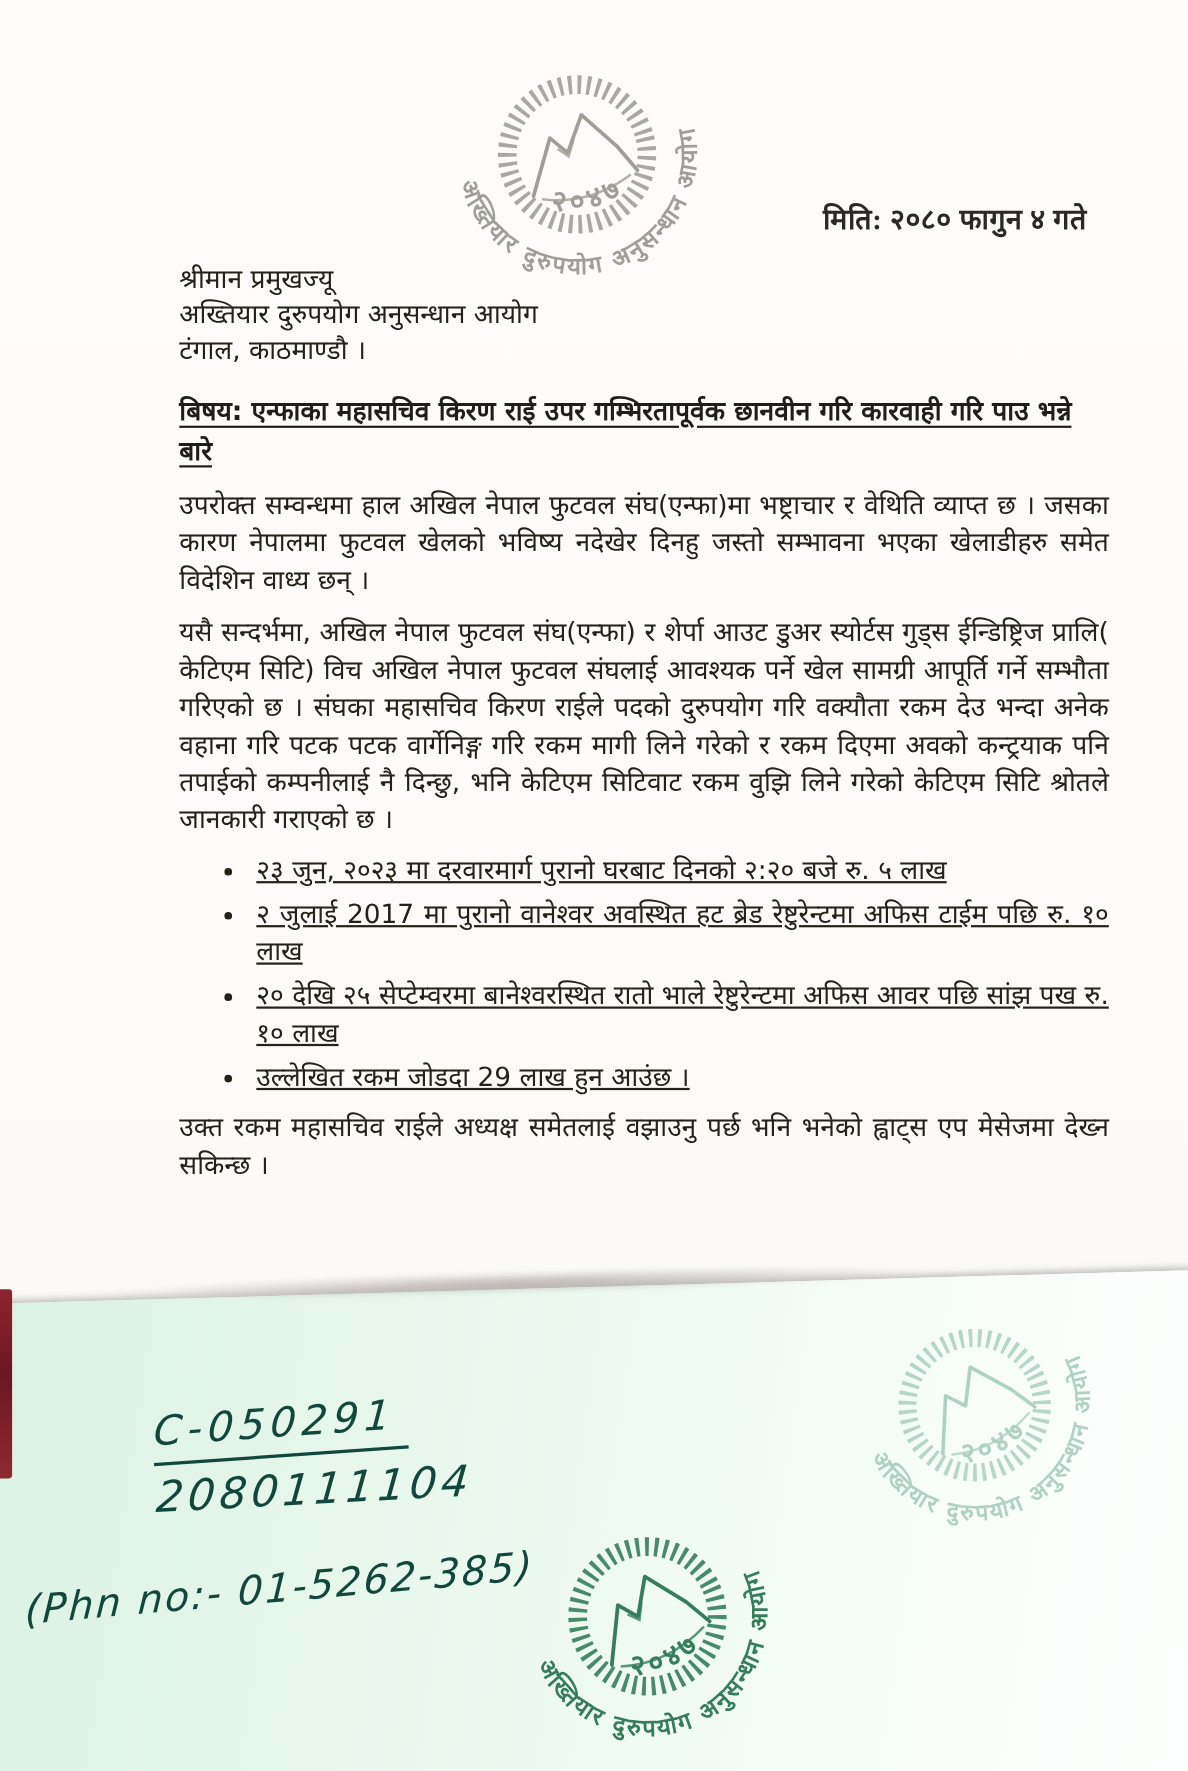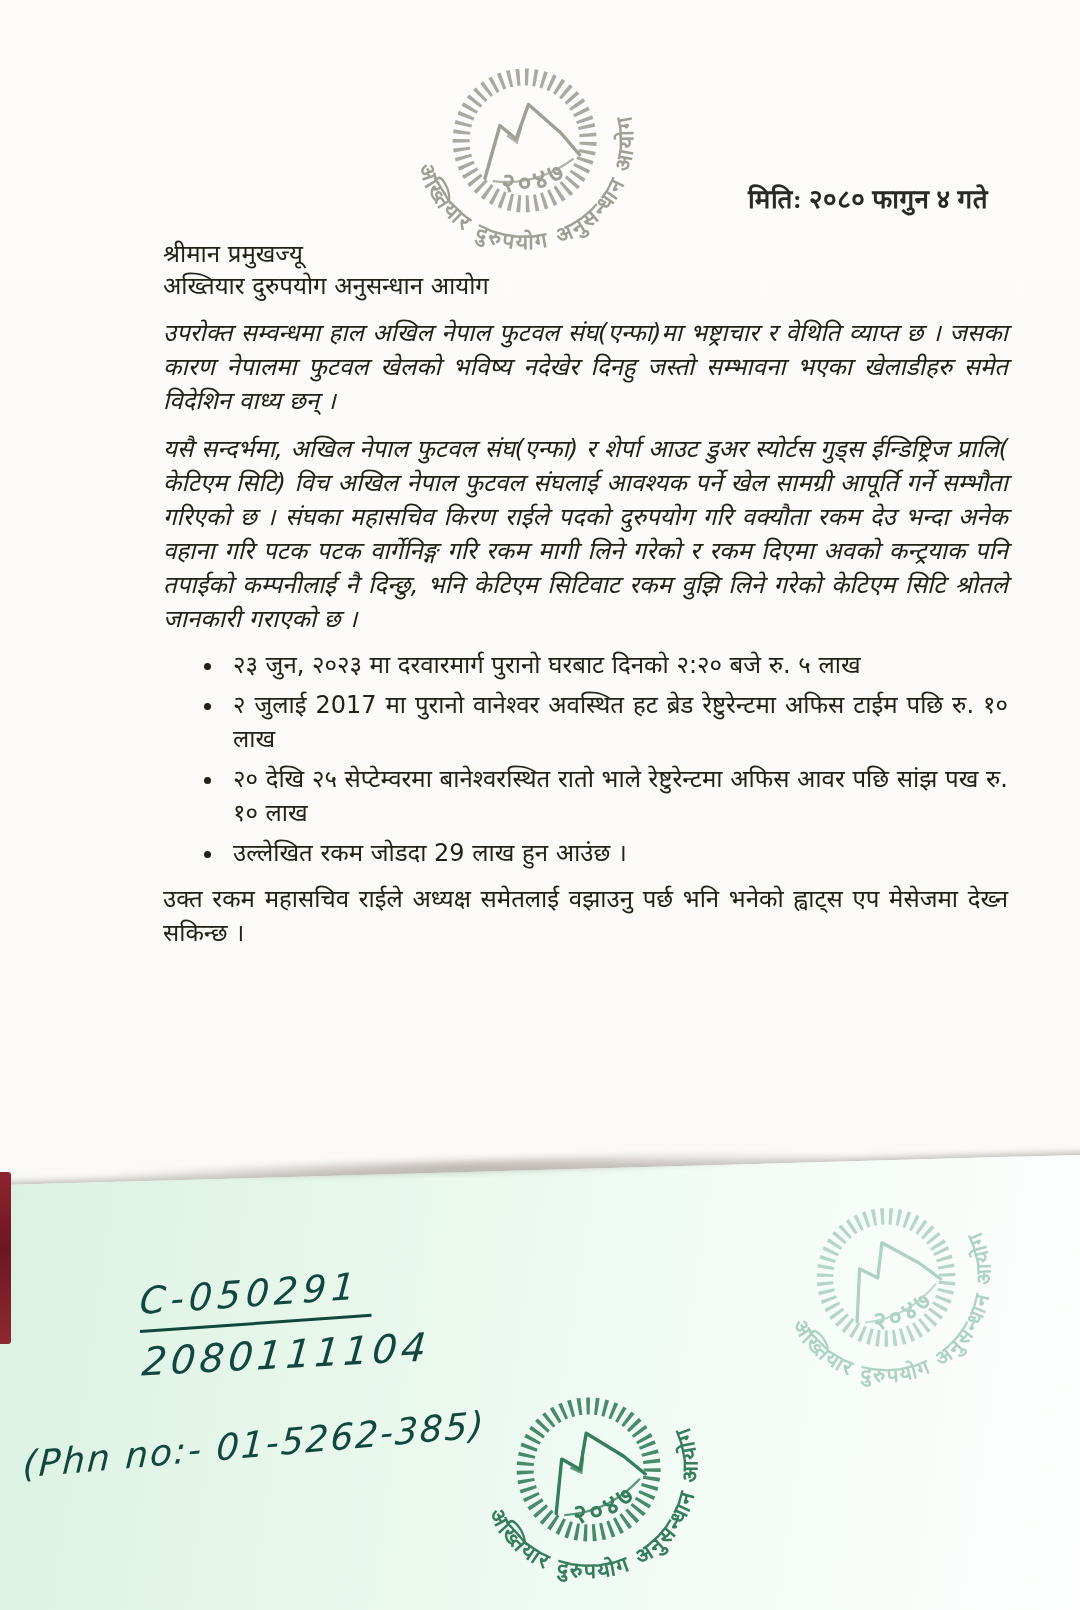--- a/index.html
+++ b/index.html
@@ -18,23 +18,23 @@
   .letter-body{
     position:absolute;left:163px;top:238px;width:845px;z-index:1;
     font-size:24px;line-height:34px;color:#232219;font-weight:500;
   }
   .addressee div{line-height:32px;}
   .subject{
     margin-top:22px;font-weight:bold;font-size:24px;line-height:36px;
     text-decoration:underline;text-underline-offset:5px;color:#1f1e1a;
   }
   .salutation{margin-top:12px;}
-  .para{margin-top:14px;text-align:justify;font-style:italic;}
+  .para{margin-top:14px;text-align:justify;}
   .bullets{margin:12px 0 0 0;padding:0 0 0 62px;}
-  .bullets li{margin-bottom:6px;text-align:justify;padding-left:8px;}
+  .bullets li{margin-bottom:6px;text-align:justify;padding-left:8px;text-decoration:underline;}
   .closing{margin-top:12px;text-align:justify;}
   
   .green-paper{
     position:absolute;left:-34px;top:1186px;width:1165px;height:600px;z-index:2;
     transform:rotate(-1.6deg);transform-origin:left top;
     background:linear-gradient(100deg,#d9f1e2 0%,#e7f7ec 30%,#f0fbf3 55%,#f9fdfa 78%,#ffffff 100%);
     border-radius:14px 40px 0 0;
     box-shadow:0 -3px 6px rgba(90,85,80,.35);
   }
   .green-paper::before{
@@ -85,21 +85,23 @@
     <path id="arcT2" d="M64,122 A 72,72 0 0 0 176,122" fill="none"></path>
     <text class="yr"><textPath href="#arcT2" startOffset="50%" text-anchor="middle">२०४७</textPath></text>
   </svg>
 
   <div class="date-line">मिति: २०८० फागुन ४ गते</div>
 
   <div class="letter-body">
     <div class="addressee">
       <div>श्रीमान प्रमुखज्यू</div>
       <div>अख्तियार दुरुपयोग अनुसन्धान आयोग</div>
+      <div>टंगाल, काठमाण्डौ ।</div>
     </div>
+    <div class="subject">बिषय: एन्फाका महासचिव किरण राई उपर गम्भिरतापूर्वक छानवीन गरि कारवाही गरि पाउ भन्ने बारे</div>
     <div class="para">उपरोक्त सम्वन्धमा हाल अखिल नेपाल फुटवल संघ(एन्फा)मा भष्ट्राचार र वेथिति व्याप्त छ । जसका कारण नेपालमा फुटवल खेलको भविष्य नदेखेर दिनहु जस्तो सम्भावना भएका खेलाडीहरु समेत विदेशिन वाध्य छन् ।</div>
     <div class="para">यसै सन्दर्भमा, अखिल नेपाल फुटवल संघ(एन्फा) र शेर्पा आउट डुअर स्योर्टस गुड्स ईन्डिष्ट्रिज प्रालि( केटिएम सिटि) विच अखिल नेपाल फुटवल संघलाई आवश्यक पर्ने खेल सामग्री आपूर्ति गर्ने सम्भौता गरिएको छ । संघका महासचिव किरण राईले पदको दुरुपयोग गरि वक्यौता रकम देउ भन्दा अनेक वहाना गरि पटक पटक वार्गेनिङ्ग गरि रकम मागी लिने गरेको र रकम दिएमा अवको कन्ट्रयाक पनि तपाईको कम्पनीलाई नै दिन्छु, भनि केटिएम सिटिवाट रकम वुझि लिने गरेको केटिएम सिटि श्रोतले जानकारी गराएको छ ।</div>
     <ul class="bullets">
       <li>२३ जुन, २०२३ मा दरवारमार्ग पुरानो घरबाट दिनको २:२० बजे रु. ५ लाख</li>
       <li>२ जुलाई 2017 मा पुरानो वानेश्वर अवस्थित हट ब्रेड रेष्टुरेन्टमा अफिस टाईम पछि रु. १० लाख</li>
       <li>२० देखि २५ सेप्टेम्वरमा बानेश्वरस्थित रातो भाले रेष्टुरेन्टमा अफिस आवर पछि सांझ पख रु. १० लाख</li>
       <li>उल्लेखित रकम जोडदा 29 लाख हुन आउंछ ।</li>
     </ul>
     <div class="closing">उक्त रकम महासचिव राईले अध्यक्ष समेतलाई वझाउनु पर्छ भनि भनेको ह्वाट्स एप मेसेजमा देख्न सकिन्छ ।</div>
   </div>

